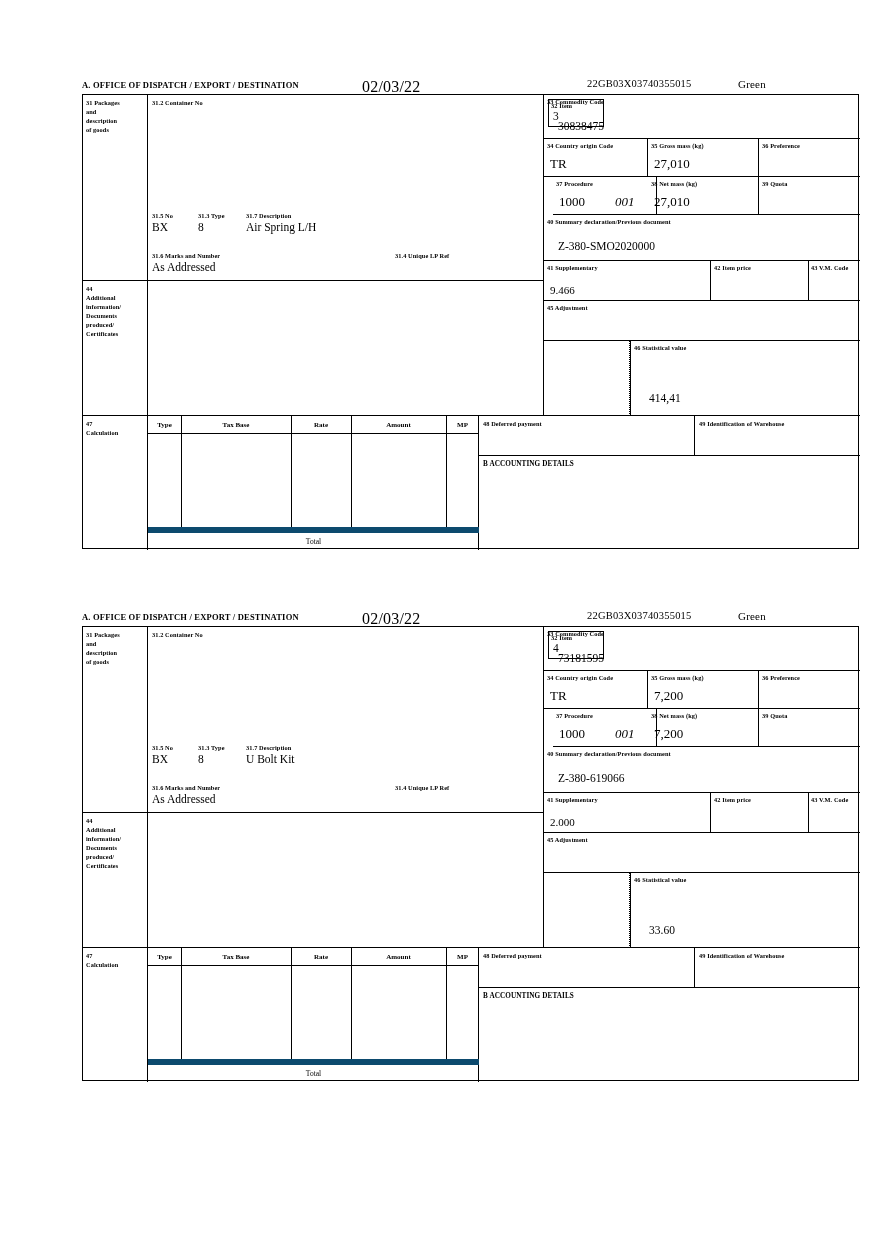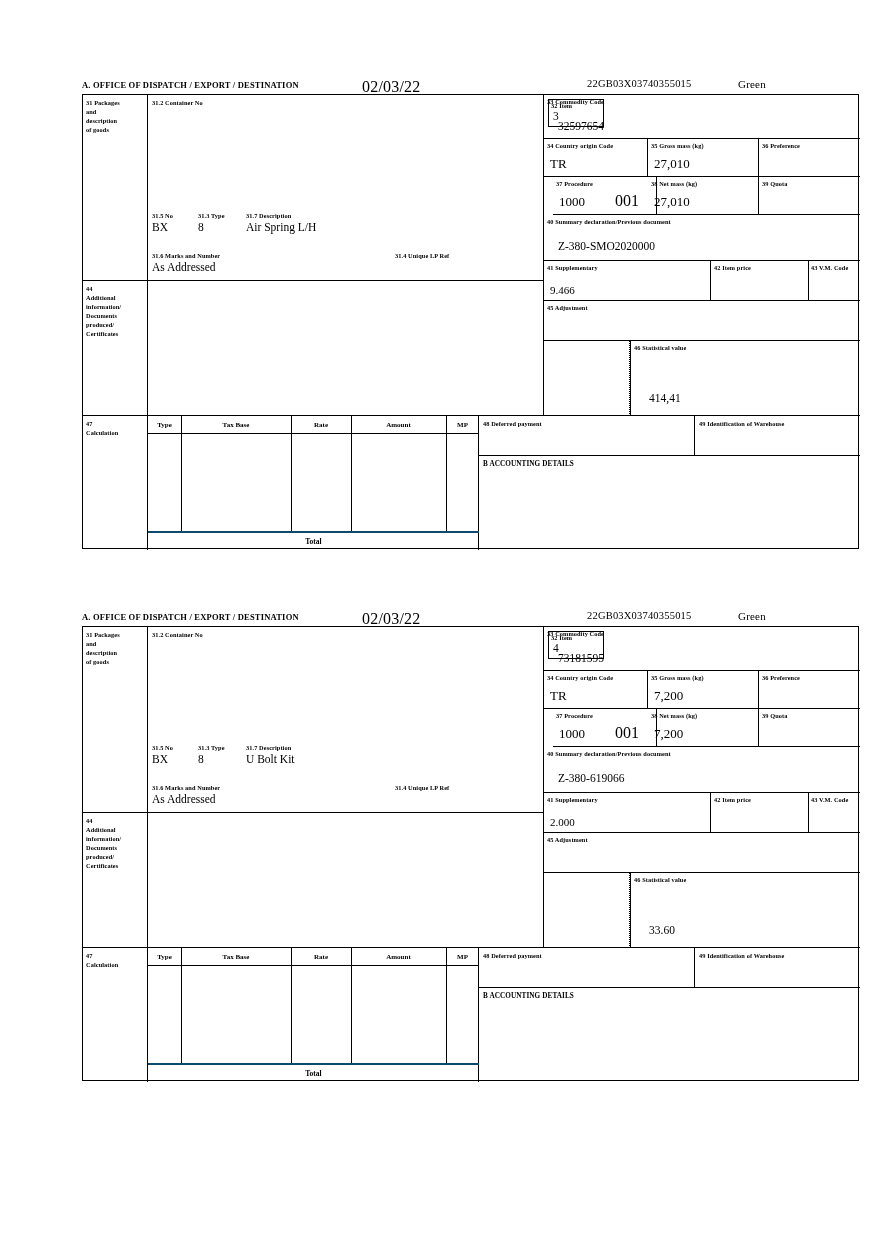--- a/index.html
+++ b/index.html
@@ -144,42 +144,42 @@
   .b45 { left: 461px; top: 206px; width: 316px; height: 40px; }
   .b46wrap { left: 461px; top: 246px; width: 316px; height: 75px; }
   .b46 { left: 86px; top: 0; width: 230px; height: 75px; border-left: 1px solid #000; }
 
   .rbox .lbl { padding: 2px 0 0 3px; }
   .rbox .val { position: absolute; left: 8px; bottom: 4px; }
   .b33 .val { left: 14px; bottom: 6px; }
   .b40 .val { left: 14px; bottom: 8px; }
   .b46 .val { left: 18px; bottom: 12px; }
   .b34 .val, .b35 .val, .b37 .val, .b38 .val { left: 6px; bottom: 4px; font-size: 13px; }
-  .b37 .val2 { position: absolute; left: 62px; bottom: 4px; font-size: 16px; }
+  .b37 .val2 { position: absolute; left: 62px; bottom: 4px; font-size: 13px; font-style: italic; }
   .b41 .val { left: 6px; bottom: 4px; font-size: 11px; }
   .b43 .lbl { padding: 2px 0 0 2px; }
 
   
   .dotline {
     left: 461px; top: 246px; width: 86px; height: 75px;
     border-right: 1px dotted #000;
   }
 
   
   .calc { left: 65px; top: 321px; width: 331px; height: 134px; }
   .calc .hdrrow {
     position: absolute; left: 0; top: 0; width: 331px; height: 17px;
     border-bottom: 1px solid #000;
   }
   .calc .c { position: absolute; top: 0; height: 17px; font-size: 7px; font-weight: bold;
              display: flex; align-items: center; justify-content: center; }
   .calc .vline { position: absolute; top: 0; width: 0; border-left: 1px solid #000; }
   .calc .totalrow {
     position: absolute; left: 0; bottom: 0; width: 331px; height: 17px;
-    border-top: 2px solid #0c4a6e; font-size: 7.5px; font-weight: bold;
+    border-top: 6px solid #0c4a6e; font-size: 7.5px; font-weight: normal;
     display: flex; align-items: center; justify-content: center;
   }
 
   .b48 { left: 396px; top: 321px; width: 216px; height: 40px; }
   .b49 { left: 612px; top: 321px; width: 165px; height: 40px; }
   .bacc { left: 396px; top: 361px; width: 381px; height: 94px; }
   .bacc .lbl { padding: 4px 0 0 4px; font-size: 7.2px; }
   .b48 .lbl, .b49 .lbl { padding: 3px 0 0 4px; }
 </style>
 </head>
@@ -243,21 +243,21 @@
         <div class="abs item32">
           <div class="lbl">32 Item</div>
           <div class="val">3</div>
         </div>
       </div>
 
       <div class="abs addinfo br bb"></div>
 
       <div class="abs rbox b33 bb">
         <div class="lbl">33 Commodity Code</div>
-        <div class="val">32597654</div>
+        <div class="val">30838475</div>
       </div>
 
       <div class="abs rbox b34 br bb">
         <div class="lbl">34 Country origin Code</div>
         <div class="val">TR</div>
       </div>
       <div class="abs rbox b35 br bb">
         <div class="lbl">35 Gross mass (kg)</div>
         <div class="val">27,010</div>
       </div>

